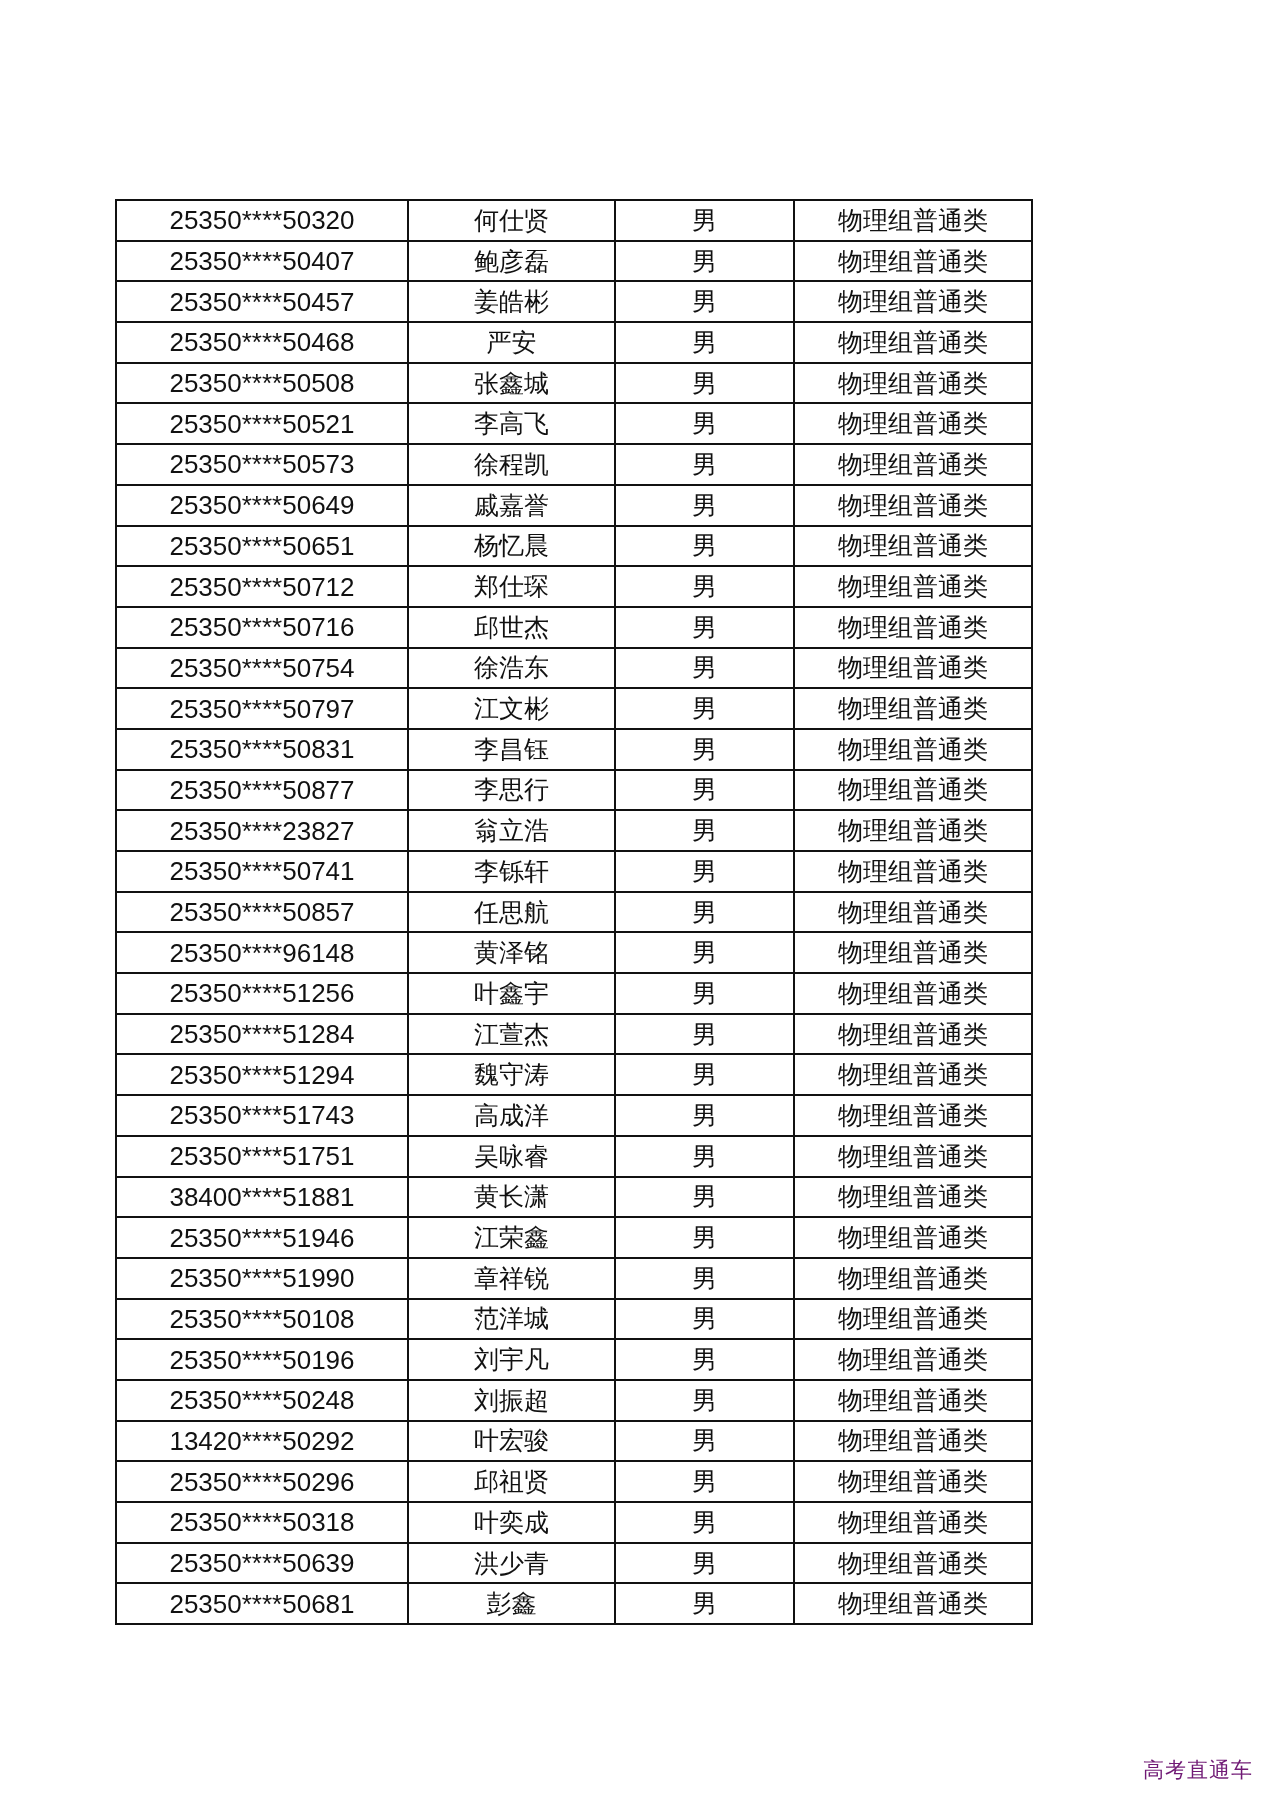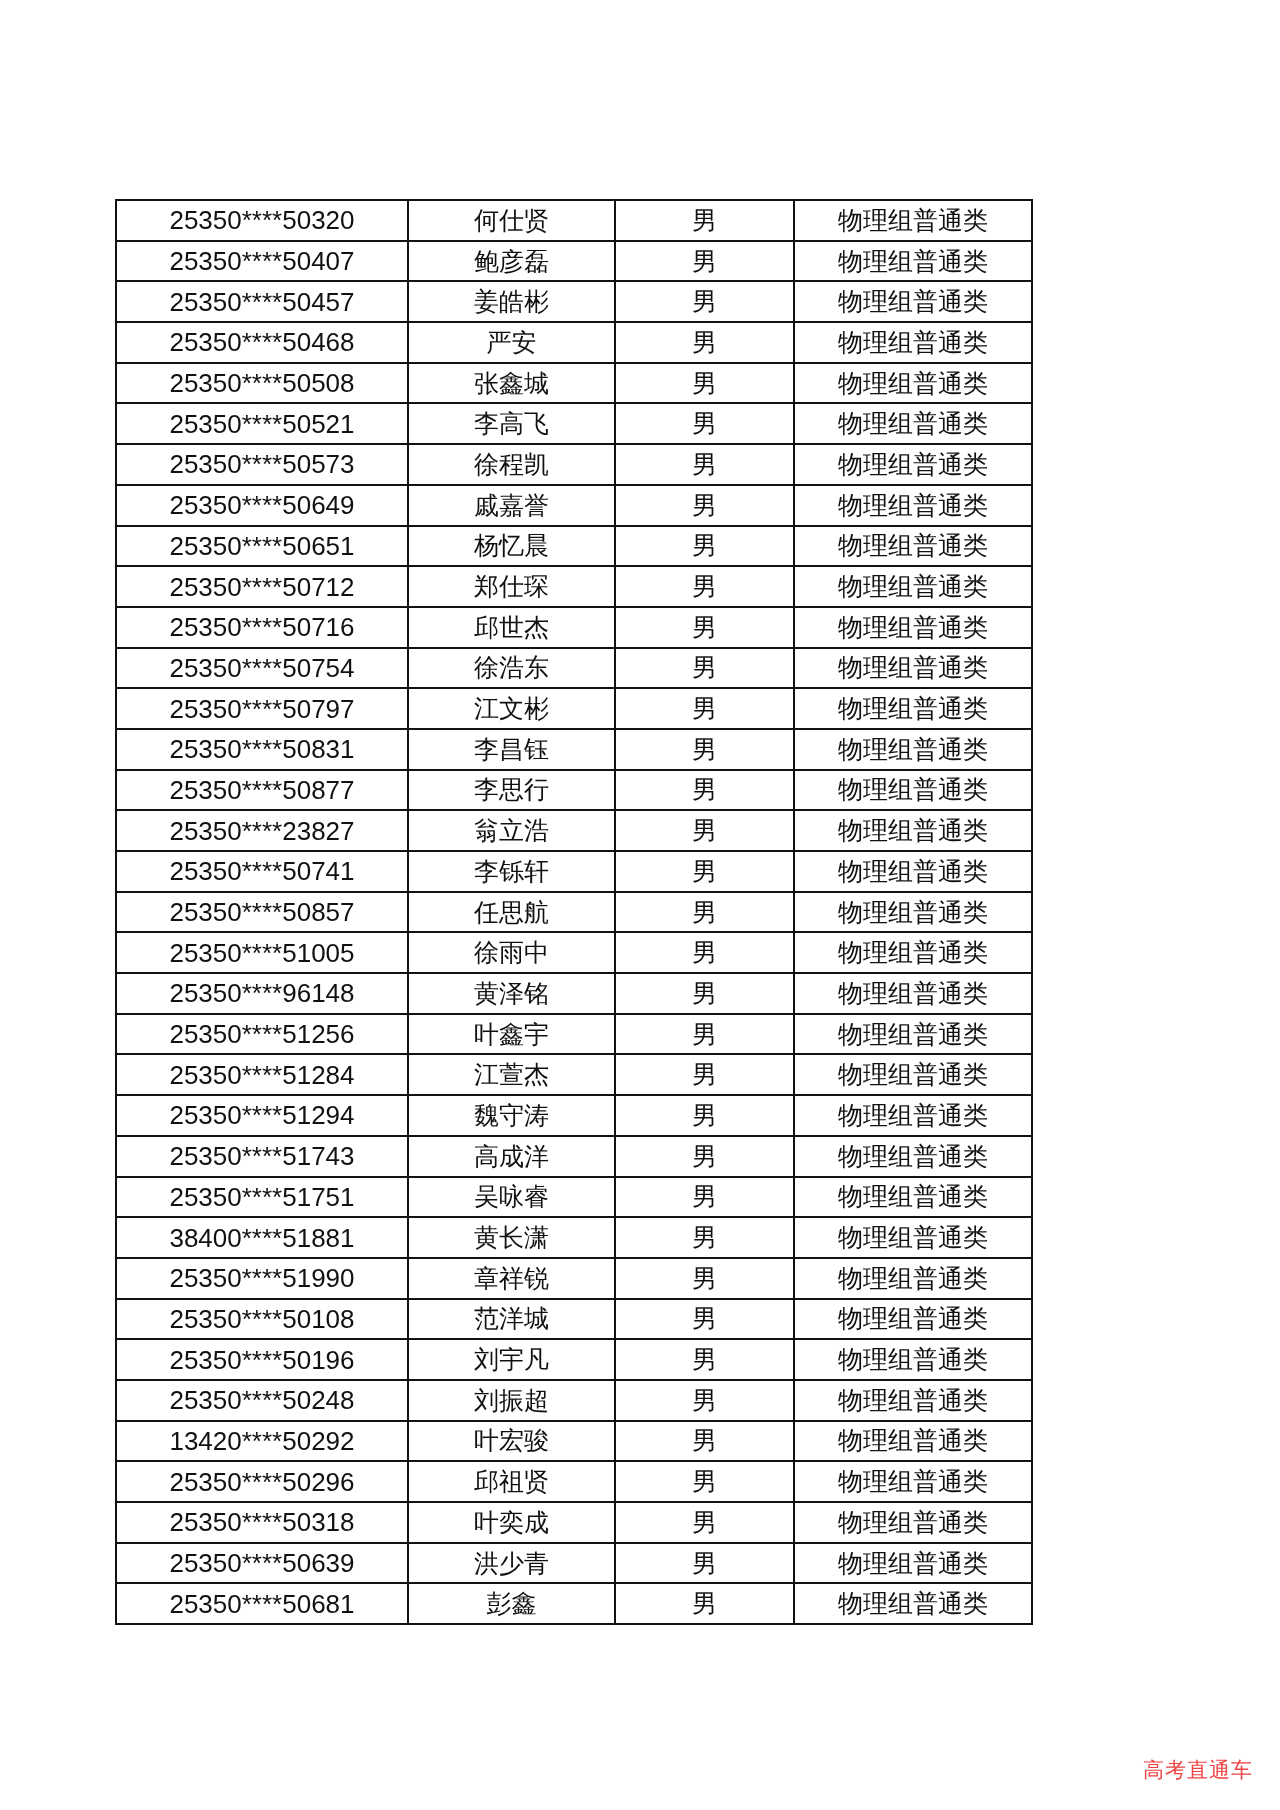--- a/index.html
+++ b/index.html
@@ -48,21 +48,21 @@
     table.roster td.id {
       font-family: "Liberation Sans", "DejaVu Sans", sans-serif;
       font-size: 26px;
       letter-spacing: 0px;
     }
     .watermark {
       position: absolute;
       left: 1143px;
       top: 1756px;
       font-size: 21px;
-      color: #ef4444;
+      color: #701a75;
       letter-spacing: 1px;
       font-family: "DejaVu Sans", sans-serif;
     }
   </style>
 </head>
 <body>
 
 <div class="page">
   <table class="roster">
     <colgroup>
@@ -174,26 +174,20 @@
           <td class="gender">男</td>
           <td class="cat">物理组普通类</td>
         </tr>
         <tr>
           <td class="id">25350****50857</td>
           <td class="name">任思航</td>
           <td class="gender">男</td>
           <td class="cat">物理组普通类</td>
         </tr>
         <tr>
-          <td class="id">25350****51005</td>
-          <td class="name">徐雨中</td>
-          <td class="gender">男</td>
-          <td class="cat">物理组普通类</td>
-        </tr>
-        <tr>
           <td class="id">25350****96148</td>
           <td class="name">黄泽铭</td>
           <td class="gender">男</td>
           <td class="cat">物理组普通类</td>
         </tr>
         <tr>
           <td class="id">25350****51256</td>
           <td class="name">叶鑫宇</td>
           <td class="gender">男</td>
           <td class="cat">物理组普通类</td>
@@ -218,20 +212,26 @@
         </tr>
         <tr>
           <td class="id">25350****51751</td>
           <td class="name">吴咏睿</td>
           <td class="gender">男</td>
           <td class="cat">物理组普通类</td>
         </tr>
         <tr>
           <td class="id">38400****51881</td>
           <td class="name">黄长潇</td>
+          <td class="gender">男</td>
+          <td class="cat">物理组普通类</td>
+        </tr>
+        <tr>
+          <td class="id">25350****51946</td>
+          <td class="name">江荣鑫</td>
           <td class="gender">男</td>
           <td class="cat">物理组普通类</td>
         </tr>
         <tr>
           <td class="id">25350****51990</td>
           <td class="name">章祥锐</td>
           <td class="gender">男</td>
           <td class="cat">物理组普通类</td>
         </tr>
         <tr>

